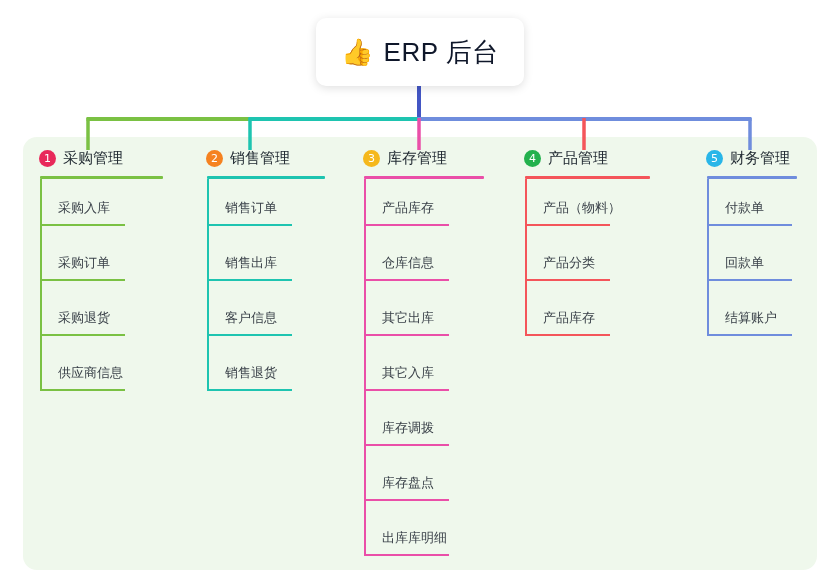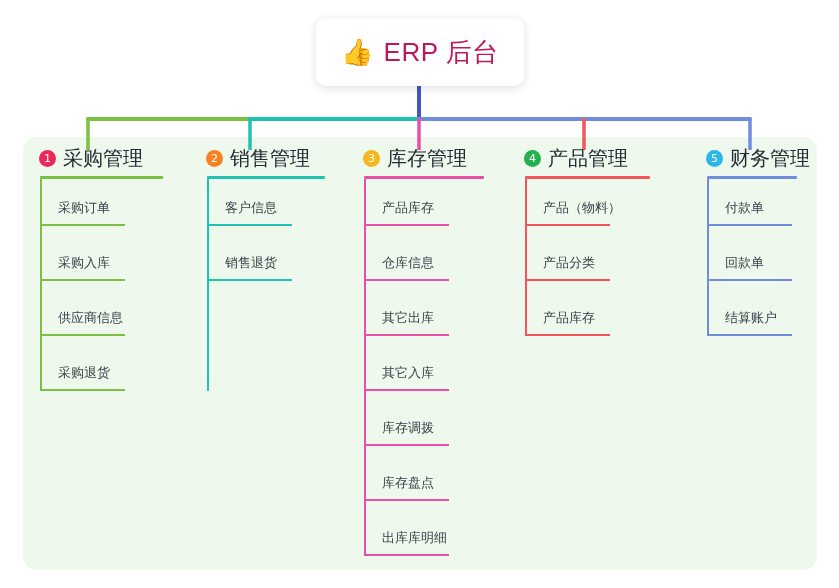--- a/index.html
+++ b/index.html
@@ -13,40 +13,40 @@
 
   
   .root-card{
     position:absolute;left:316px;top:18px;width:208px;height:68px;
     background:#ffffff;border-radius:10px;
     box-shadow:0 2px 10px rgba(0,0,0,.13);
     display:flex;align-items:center;justify-content:center;
     gap:10px;z-index:5;
   }
   .root-emoji{font-size:26px;line-height:1;}
-  .root-title{font-size:26px;color:#be185d;letter-spacing:.5px;white-space:nowrap;}
+  .root-title{font-size:26px;color:#0f172a;letter-spacing:.5px;white-space:nowrap;}
 
   
   #wires{position:absolute;left:0;top:0;width:839px;height:588px;z-index:2;}
 
   
   .panel{
     position:absolute;left:23px;top:137px;width:794px;height:433px;
     background:#eff8ec;border-radius:14px;z-index:1;
   }
 
   
   .col{position:absolute;top:146px;z-index:3;}
   .col-head{display:flex;align-items:center;gap:7px;height:24px;padding-left:16px;}
   .badge{
     width:17px;height:17px;border-radius:50%;
     color:#fff;font-size:11px;line-height:17px;text-align:center;
     font-family:"DejaVu Sans",sans-serif;flex:none;
   }
-  .head-label{font-size:20px;color:#222b33;white-space:nowrap;}
+  .head-label{font-size:15px;color:#222b33;white-space:nowrap;}
   .head-rule{height:3px;margin-top:6px;border-radius:1px;}
 
   .leaves{position:relative;margin-top:0;}
   .spine{position:absolute;left:17px;top:0;width:2px;}
   .leaf{position:relative;height:55px;}
   .leaf-text{
     position:absolute;left:35px;top:20px;
     font-size:13px;color:#3a4149;white-space:nowrap;
   }
   .leaf-rule{position:absolute;left:17px;top:45px;height:2px;width:85px;}
@@ -78,46 +78,54 @@
   <div id="columns-host">
       <div class="col" style="left: 23px; width: 163px;">
         <div class="col-head">
           <span class="badge" style="background: rgb(232, 41, 90);">1</span>
           <span class="head-label">采购管理</span>
         </div>
         <div class="head-rule" style="background: rgb(122, 193, 67); width: 123px; margin-left: 17px;"></div>
         <div class="leaves" style="height: 220px;">
           <div class="spine" style="background: rgb(122, 193, 67); height: 212px;"></div>
           <div class="leaf">
+            <div class="leaf-text">采购入库</div>
+            <div class="leaf-rule" style="background: rgb(122, 193, 67);"></div>
+          </div>
+          <div class="leaf">
             <div class="leaf-text">采购订单</div>
             <div class="leaf-rule" style="background: rgb(122, 193, 67);"></div>
           </div>
           <div class="leaf">
-            <div class="leaf-text">采购入库</div>
+            <div class="leaf-text">采购退货</div>
             <div class="leaf-rule" style="background: rgb(122, 193, 67);"></div>
           </div>
           <div class="leaf">
             <div class="leaf-text">供应商信息</div>
-            <div class="leaf-rule" style="background: rgb(122, 193, 67);"></div>
-          </div>
-          <div class="leaf">
-            <div class="leaf-text">采购退货</div>
             <div class="leaf-rule" style="background: rgb(122, 193, 67);"></div>
           </div>
         </div>
       </div>
       <div class="col" style="left: 190px; width: 158px;">
         <div class="col-head">
           <span class="badge" style="background: rgb(245, 130, 32);">2</span>
           <span class="head-label">销售管理</span>
         </div>
         <div class="head-rule" style="background: rgb(30, 196, 176); width: 118px; margin-left: 17px;"></div>
         <div class="leaves" style="height: 220px;">
           <div class="spine" style="background: rgb(30, 196, 176); height: 212px;"></div>
           <div class="leaf">
+            <div class="leaf-text">销售订单</div>
+            <div class="leaf-rule" style="background: rgb(30, 196, 176);"></div>
+          </div>
+          <div class="leaf">
+            <div class="leaf-text">销售出库</div>
+            <div class="leaf-rule" style="background: rgb(30, 196, 176);"></div>
+          </div>
+          <div class="leaf">
             <div class="leaf-text">客户信息</div>
             <div class="leaf-rule" style="background: rgb(30, 196, 176);"></div>
           </div>
           <div class="leaf">
             <div class="leaf-text">销售退货</div>
             <div class="leaf-rule" style="background: rgb(30, 196, 176);"></div>
           </div>
         </div>
       </div>
       <div class="col" style="left: 347px; width: 160px;">

